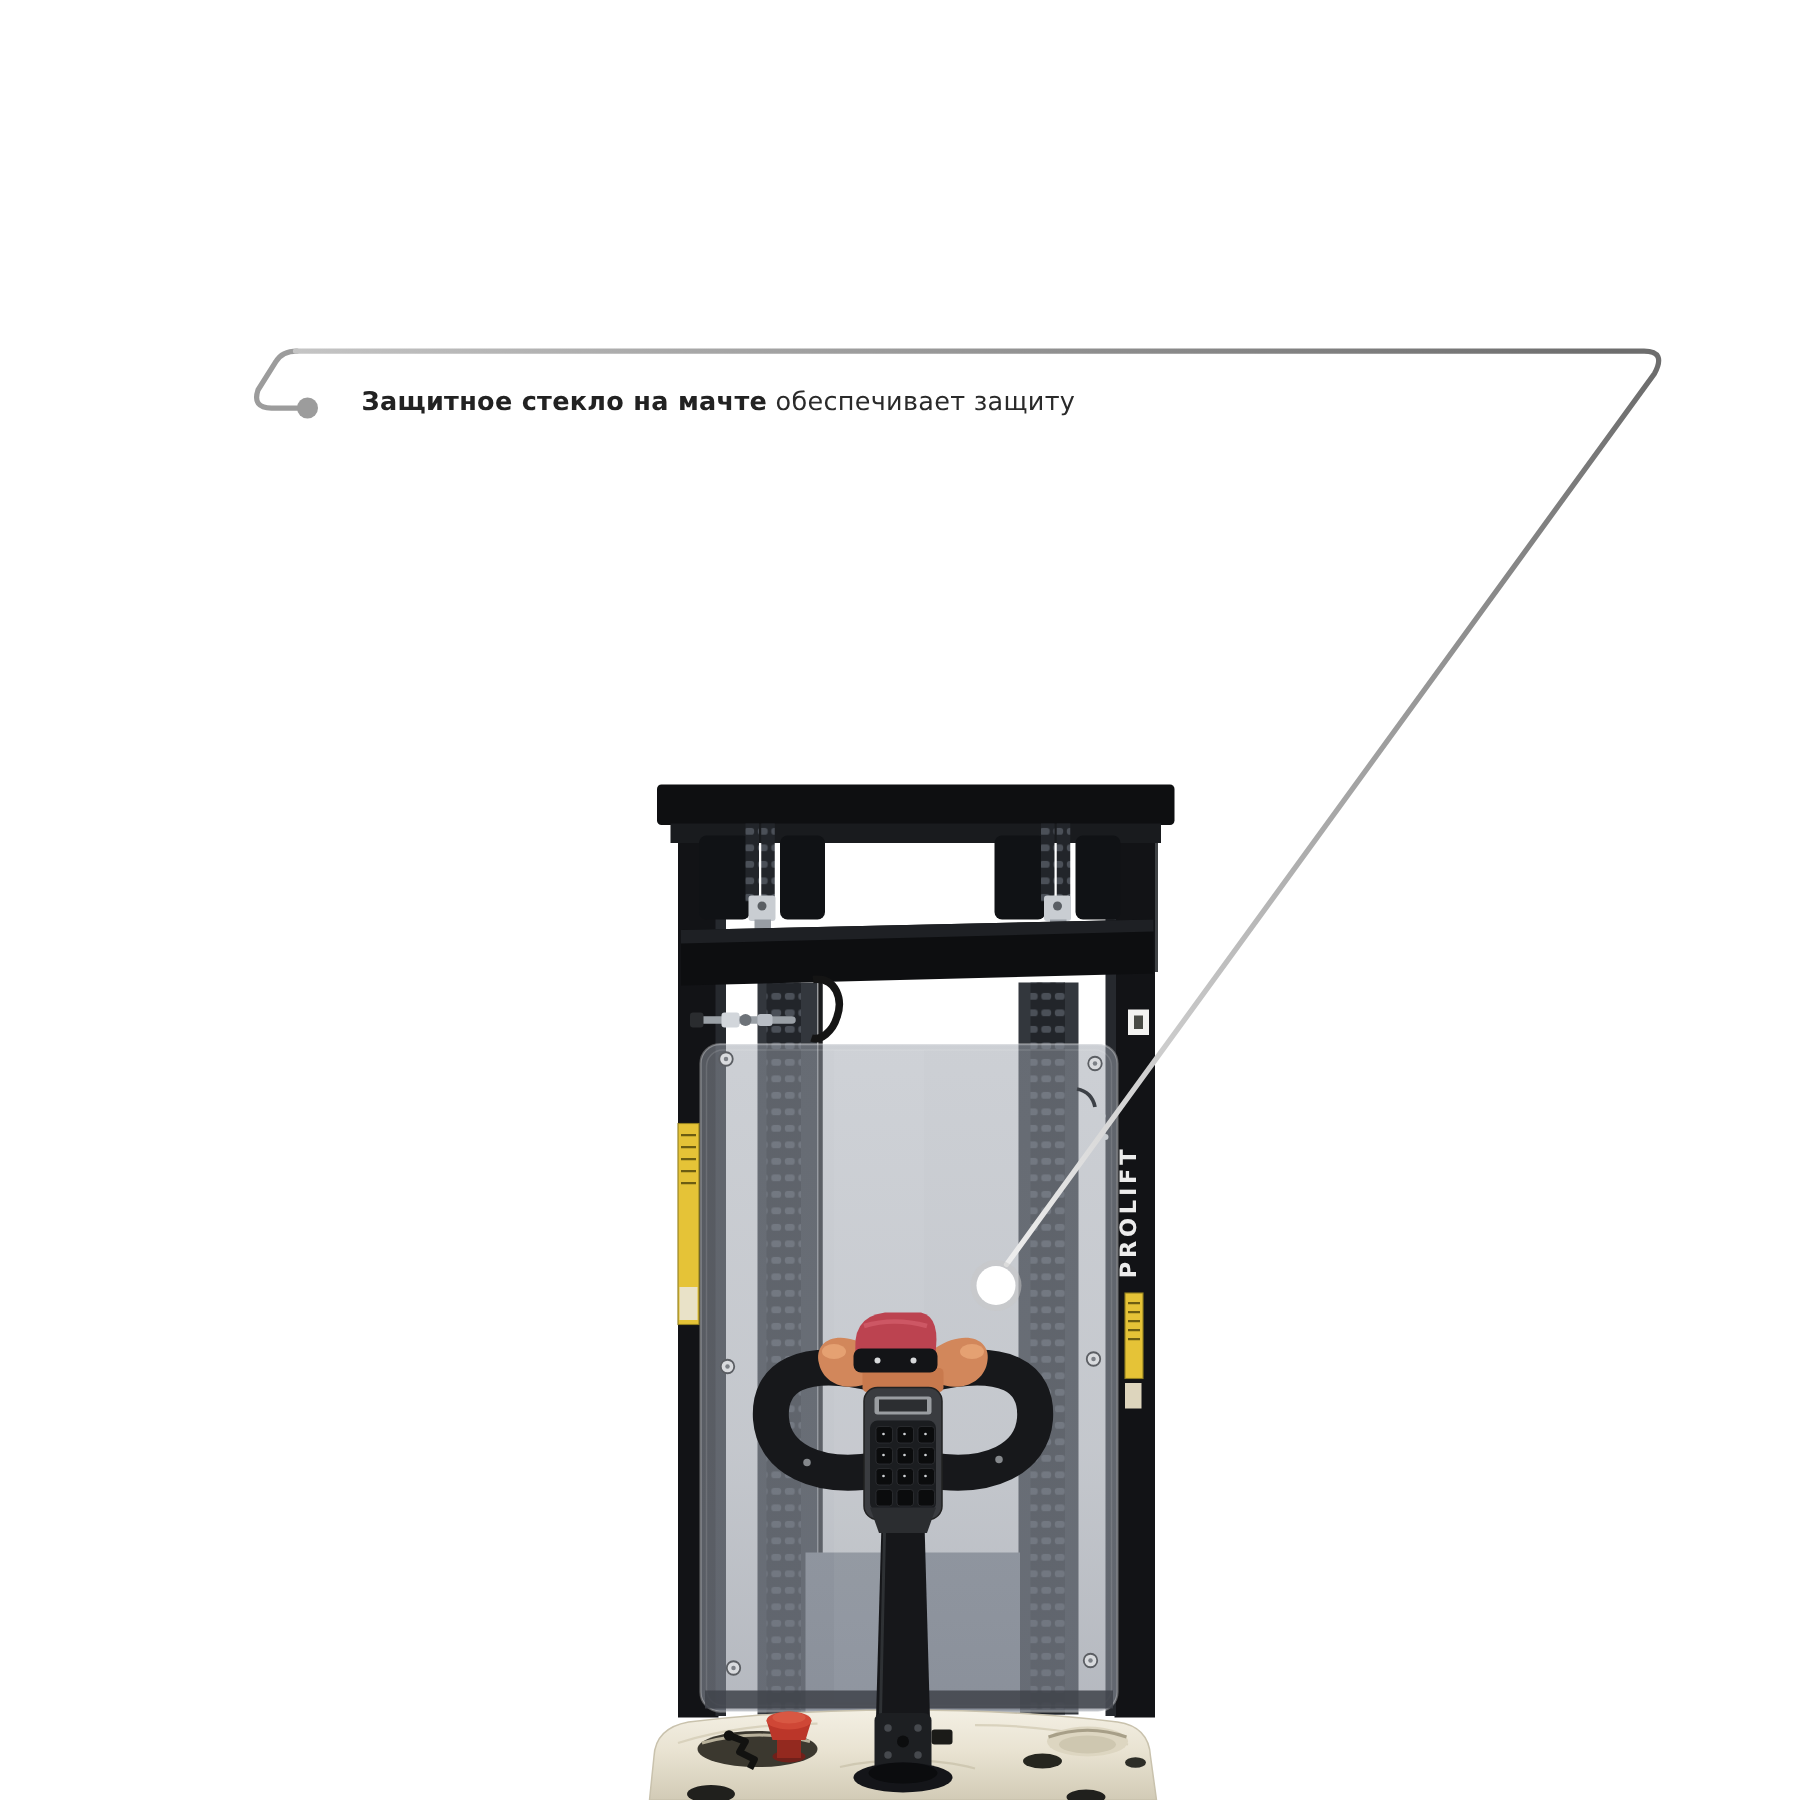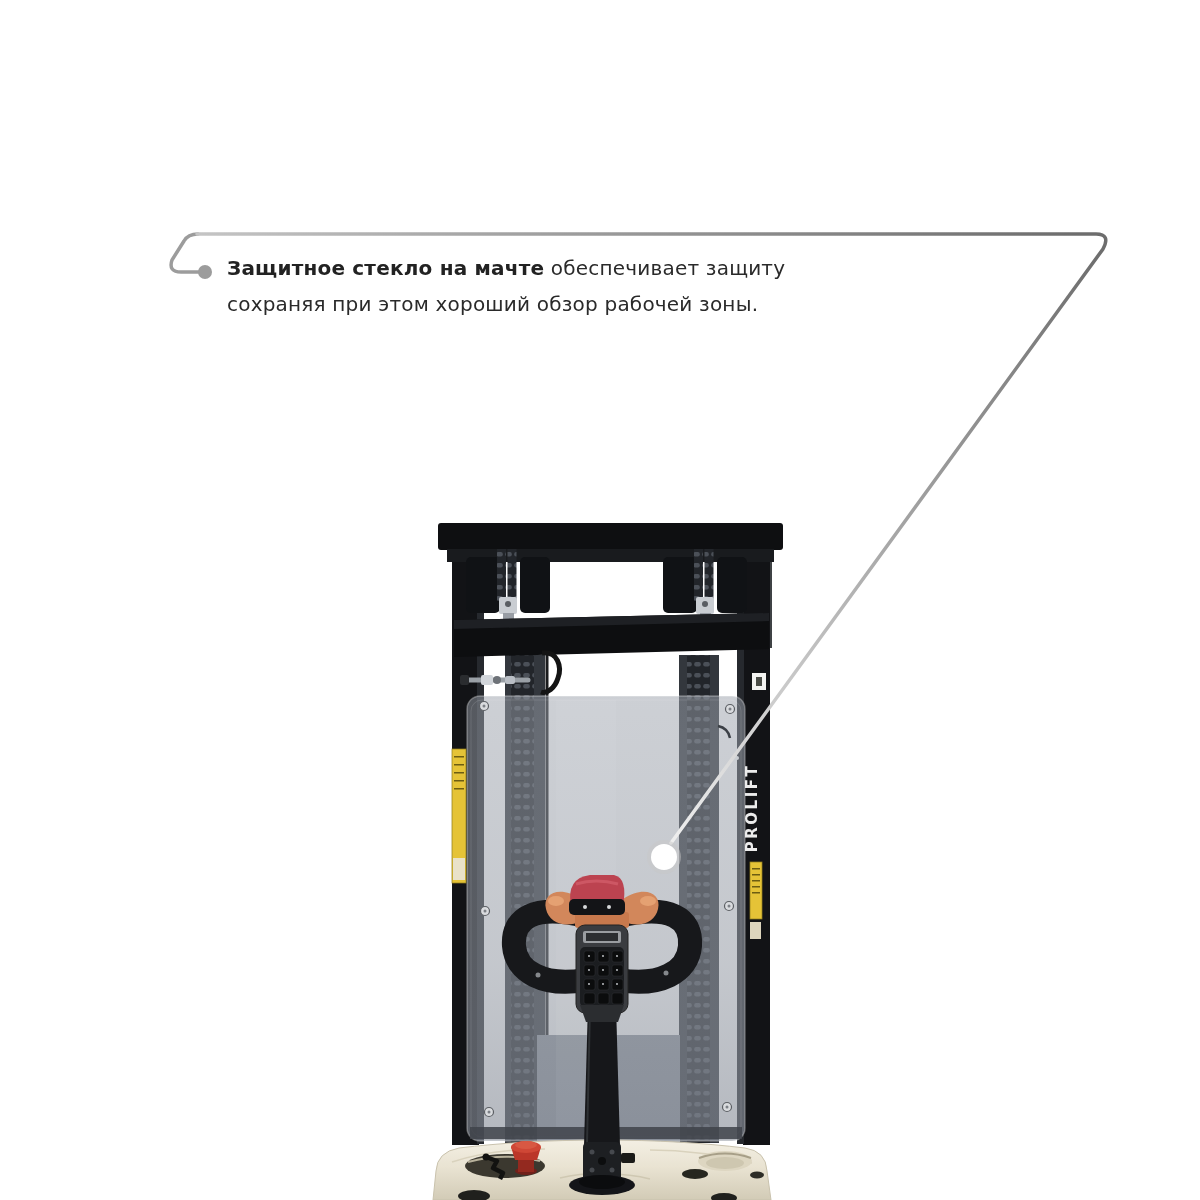--- a/index.html
+++ b/index.html
@@ -1,20 +1,20 @@
 <!DOCTYPE html>
 <html><head>
 <meta charset="utf-8">
 <style>
   html,body{margin:0;padding:0;background:#ffffff;}
   .canvas{position:relative;width:1200px;height:1200px;background:#ffffff;overflow:hidden;
           font-family:"DejaVu Sans","Liberation Sans",sans-serif;}
   .layer{position:absolute;left:0;top:0;}
-  .annotation{position:absolute;left:227px;top:250px;width:760px;
-              font-size:20px;line-height:36.4px;color:#2a2a2a;letter-spacing:0.2px;}
+  .annotation{position:absolute;left:241px;top:250px;width:760px;
+              font-size:17px;line-height:36.4px;color:#2a2a2a;letter-spacing:0.2px;}
   .annotation .b{font-weight:bold;color:#222222;}
 </style>
 </head>
 <body>
 
 <div class="canvas">
 
   <svg class="layer" width="1200" height="1200" viewBox="0 0 1200 1200">
     <defs>
       <pattern id="chain" width="9" height="11" patternUnits="userSpaceOnUse">
@@ -250,16 +250,15 @@
     </defs>
     <path d="M 205,272 L 181,272 Q 168,272 172,260 L 184,241 Q 188,234 198,234" stroke="#9c9c9c" stroke-width="3.5" fill="none" stroke-linecap="round"></path>
     <circle cx="205" cy="272" r="7" fill="#9c9c9c"></circle>
     <path d="M 197,234 L 1096,234 Q 1111,234 1103,249 L 671,843" stroke="url(#calloutGrad)" stroke-width="3.5" fill="none" stroke-linecap="round"></path>
     <circle cx="664" cy="857" r="17" fill="#c8c8c8" opacity="0.5"></circle>
     <circle cx="664" cy="857" r="13" fill="#ffffff"></circle>
   </svg>
 
   <div class="annotation">
     <div><span class="b">Защитное стекло на мачте</span><span> обеспечивает защиту</span></div>
-    <div>сохраняя при этом хороший обзор рабочей зоны.</div>
   </div>
 
 </div>
 
 </body></html>

